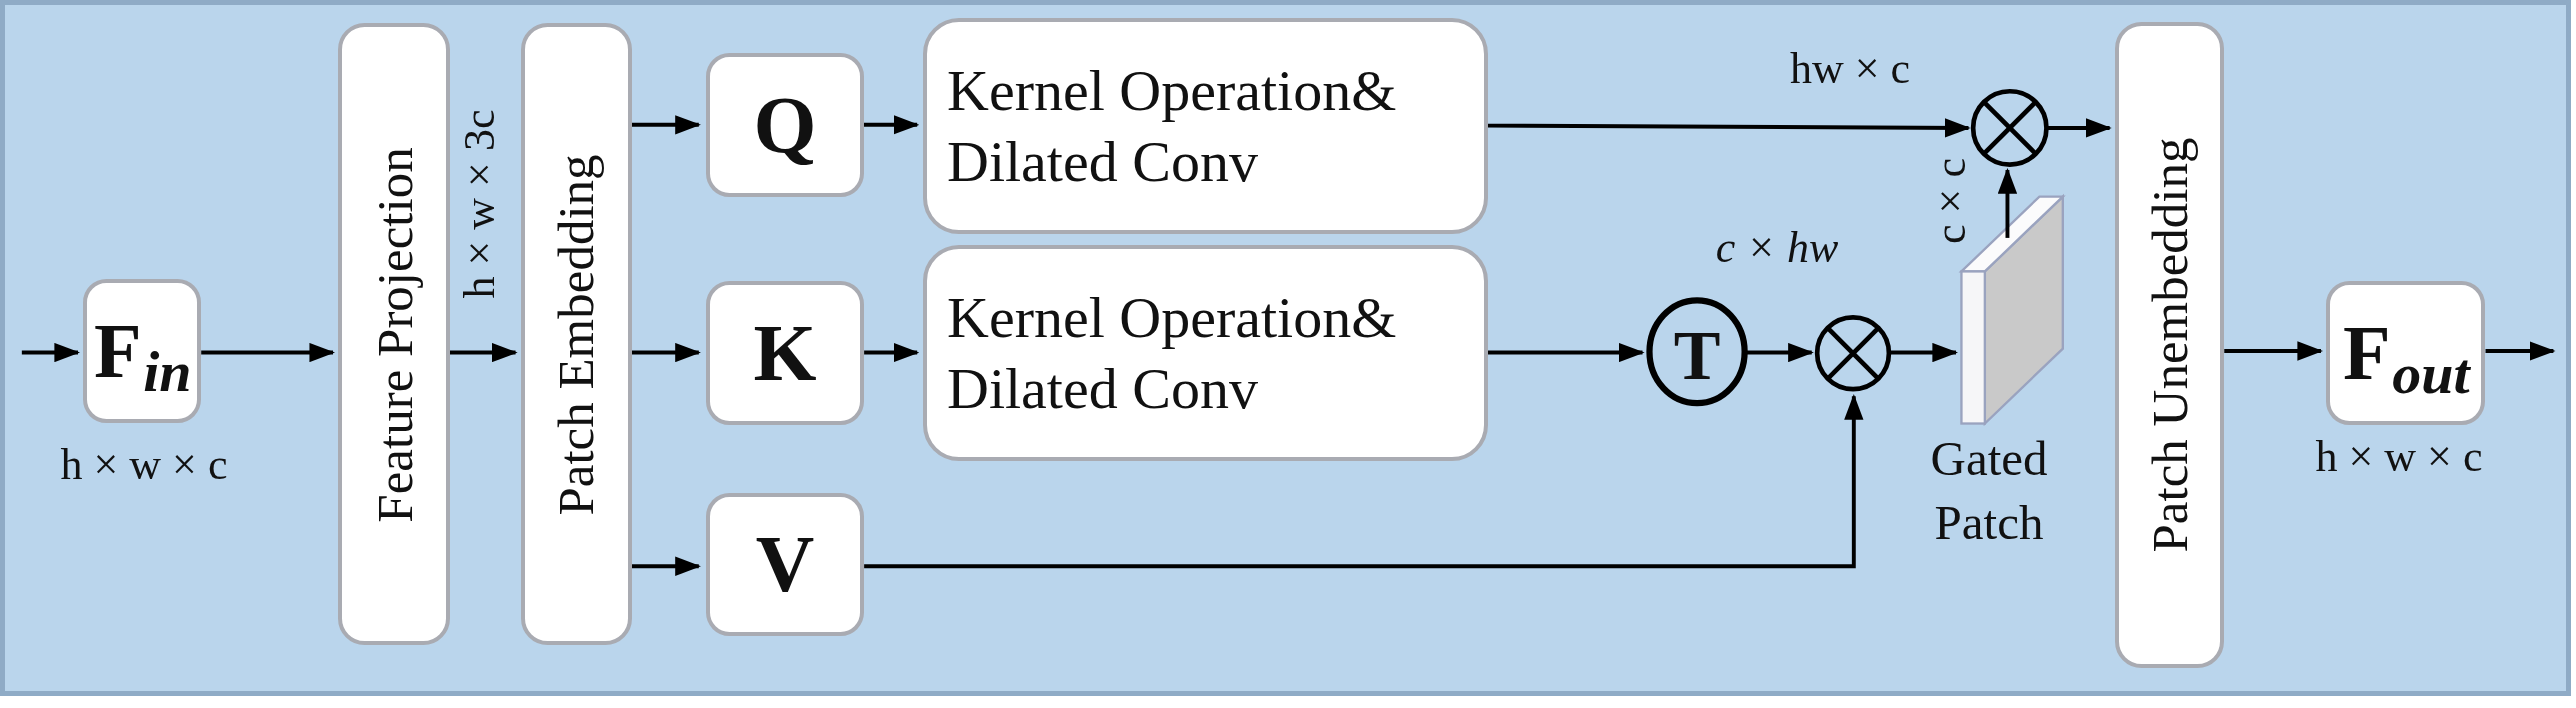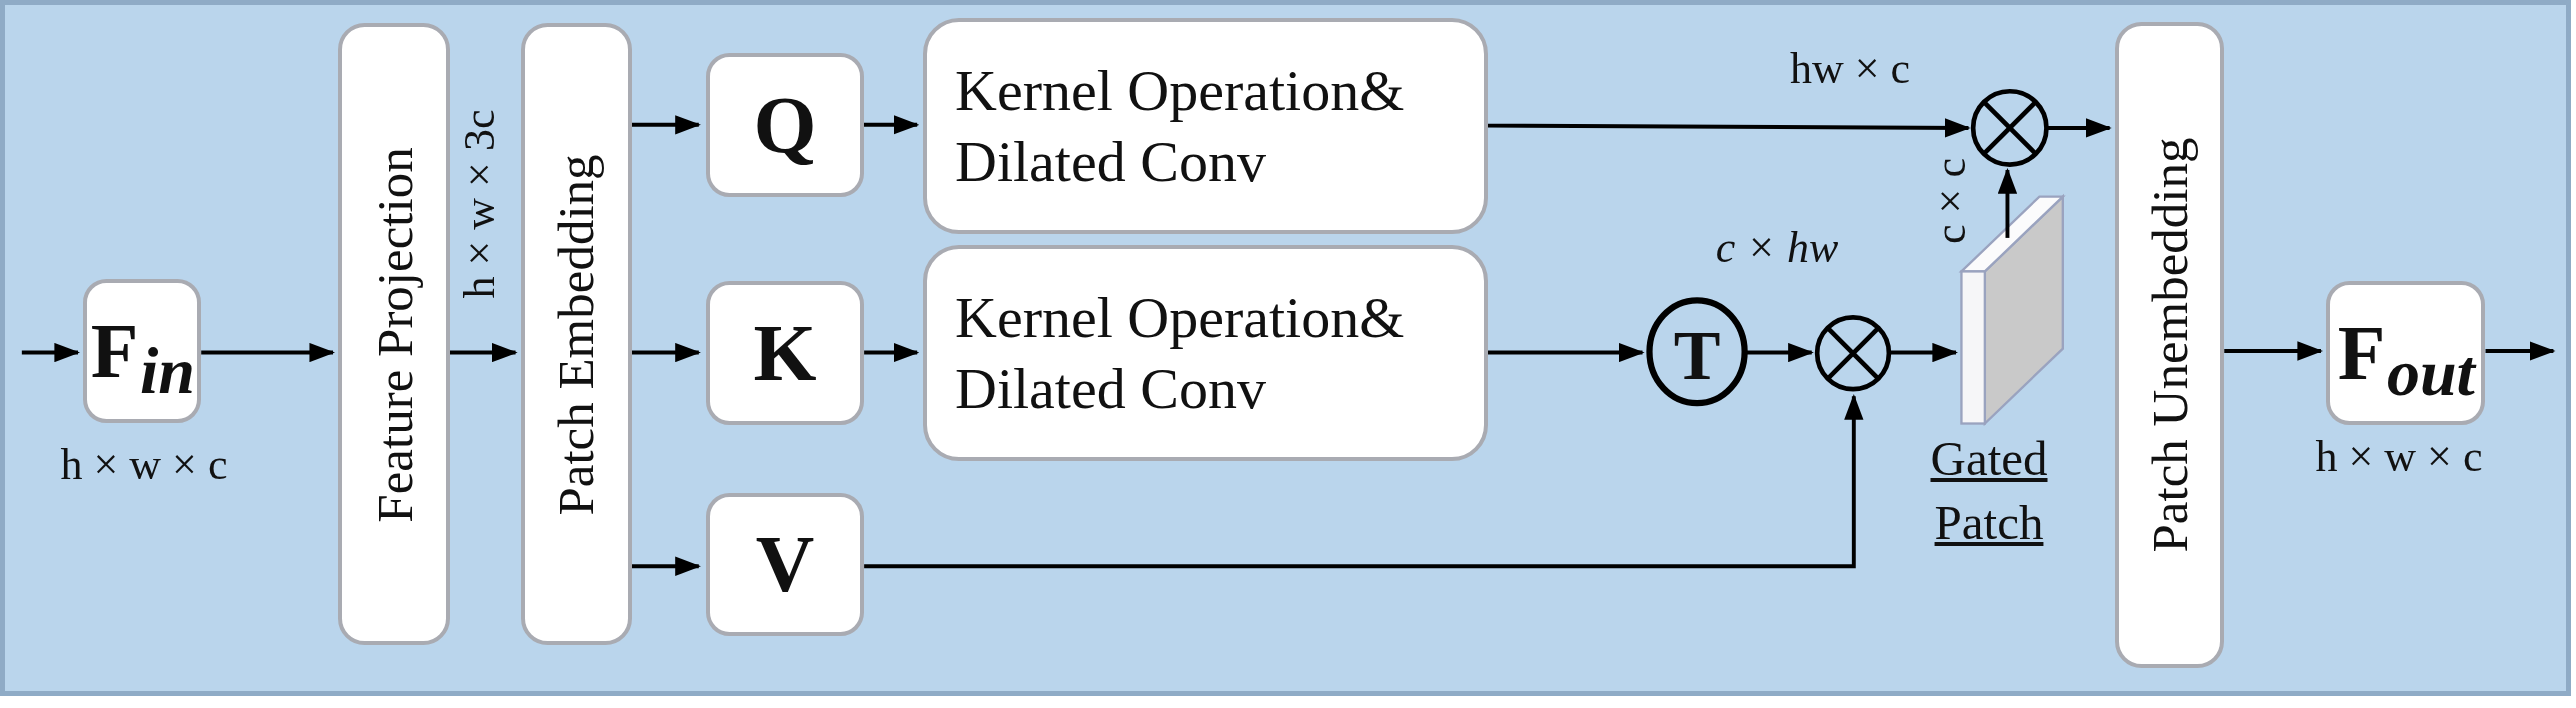--- a/index.html
+++ b/index.html
@@ -29,24 +29,24 @@
     position:absolute;white-space:nowrap;
     transform:translate(-50%,-50%) rotate(-90deg);
     font-size:51px;line-height:1;
   }
   .dimlabel{position:absolute;font-size:44px;line-height:1;text-align:center;white-space:nowrap;}
   .dimlabel.rot{transform:translate(-50%,-50%) rotate(-90deg);}
   .kernelbox{
     position:absolute;box-sizing:border-box;
     background:#ffffff;border:4.7px solid #a9abb2;border-radius:36px;
     display:flex;flex-direction:column;justify-content:center;
-    padding-left:28px;font-size:58px;line-height:1.23;
+    padding-left:20px;font-size:58px;line-height:1.23;
   }
   .fvar{font-weight:bold;font-size:78px;line-height:1;}
-  .fsub{font-style:italic;font-weight:600;font-size:66px;position:relative;top:20px;left:1.6px;}
+  .fsub{font-style:italic;font-weight:600;font-size:58px;position:relative;top:20px;left:1.6px;}
   .tlabel{
     position:absolute;transform:translate(-50%,-50%);
     font-size:70px;font-weight:bold;line-height:1;
   }
   .gftext{position:absolute;text-align:center;font-size:49px;line-height:1.3;white-space:nowrap;}
 </style>
 </head>
 <body>
 
 <div id="canvas">
@@ -137,21 +137,21 @@
     <div>Kernel Operation&amp;</div>
     <div>Dilated Conv</div>
   </div>
 
   <div class="dimlabel" style="left:1660px;top:226px;width:234px;font-style:italic;">c × hw</div>
   <div class="dimlabel" style="left:1733px;top:47px;width:234px;">hw × c</div>
   <div class="dimlabel rot" style="left:1951px;top:201px;">c × c</div>
 
   <div class="tlabel" style="left:1697px;top:356px;">T</div>
 
-  <div class="gftext" style="left:1872px;top:427px;width:234px;text-decoration:underline;">
+  <div class="gftext" style="left:1872px;top:427px;width:234px;">
     <div>Gated</div>
     <div>Patch</div>
   </div>
 
   <div class="box tallbox" style="left:2115px;top:22px;width:109px;height:646px;"></div>
   <div class="vlabel" style="left:2170px;top:345px;">Patch Unembedding</div>
 
   <div class="box" style="left:2326px;top:281px;width:159px;height:144px;">
     <span class="fvar">F</span>
       <span class="fsub">out</span>

